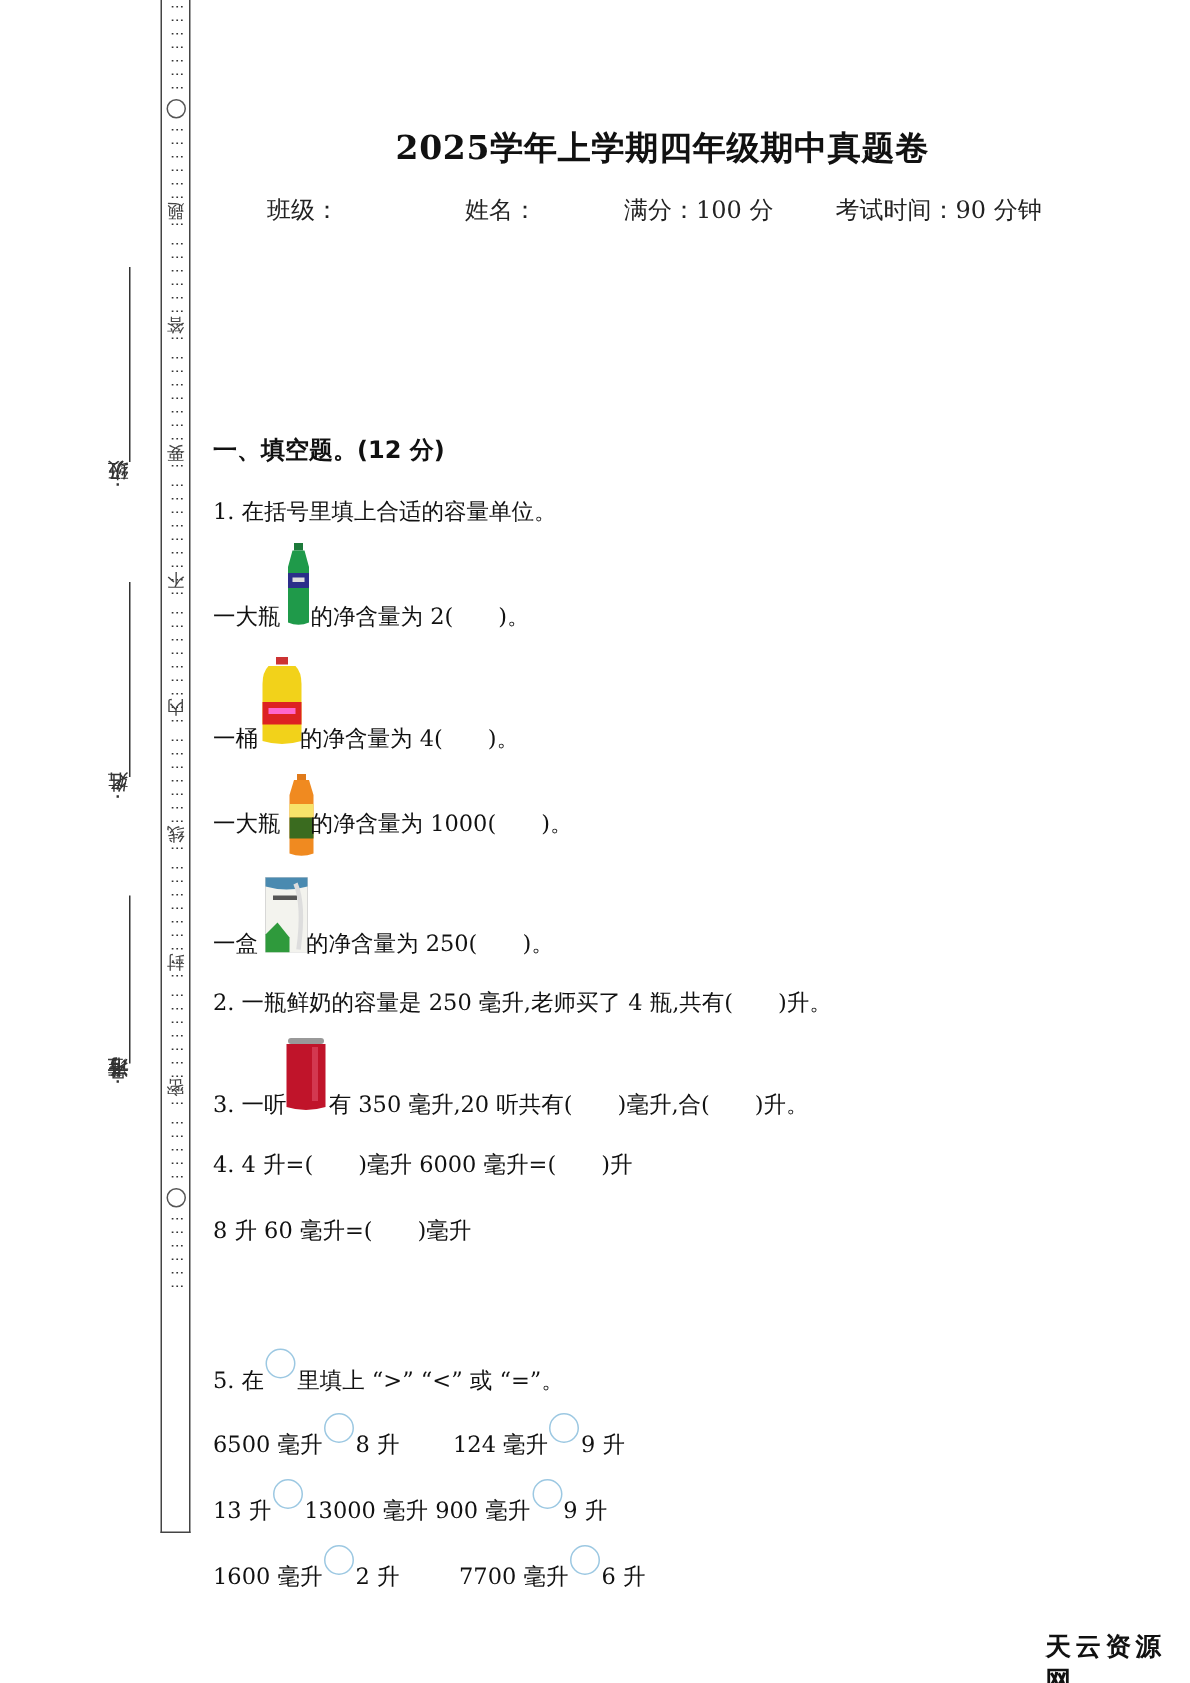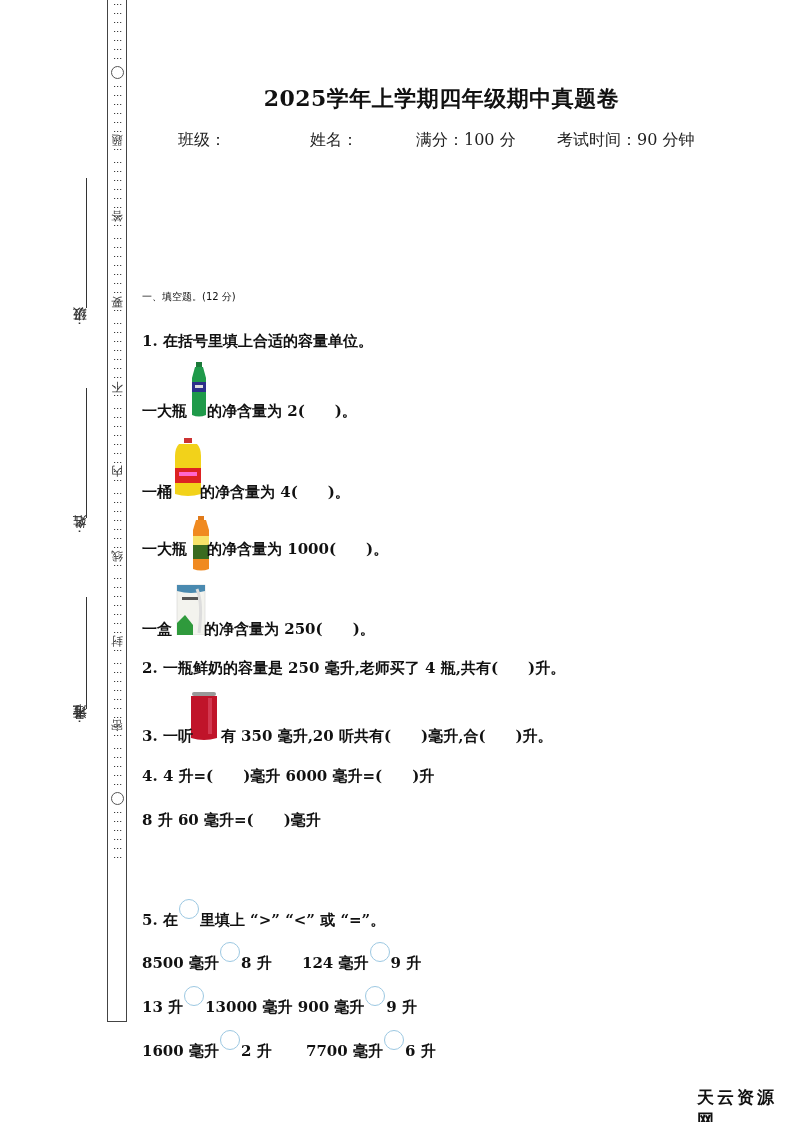--- a/index.html
+++ b/index.html
@@ -19,22 +19,22 @@
               transform:rotate(180deg);font-family:"DejaVu Serif",serif;}
   .side-line{position:absolute;left:86px;width:1px;background:#333;}
   .title{position:absolute;left:0;width:883px;top:84px;text-align:center;
          font-size:22px;font-weight:bold;font-family:"DejaVu Serif",serif;letter-spacing:0.5px;}
   .info{position:absolute;top:130px;font-size:16px;color:#222;}
   table.score{position:absolute;left:135px;top:161px;width:609px;border-collapse:collapse;}
   table.score td{border:1px solid #333;vertical-align:top;padding:2px 6px;font-size:14px;color:#666;}
   table.score tr.r1 td{height:39px;}
   table.score tr.r2 td{height:44px;}
   .bold{font-weight:bold;color:#111 !important;font-family:"DejaVu Sans",sans-serif;}
-  .q{position:absolute;left:142px;font-size:15px;white-space:nowrap;color:#111;font-weight:bold;}
-  .sec{font-family:"DejaVu Sans",sans-serif;font-weight:normal;font-size:10px;}
+  .q{position:absolute;left:142px;font-size:15px;white-space:nowrap;color:#111;}
+  .sec{font-family:"DejaVu Sans",sans-serif;font-weight:bold;font-size:16px;}
   .circ{display:inline-block;width:20px;height:20px;border:1.5px solid #9cc8e2;border-radius:50%;
         vertical-align:6px;margin:0 1px;box-sizing:border-box;}
   
   .pic{position:absolute;}
   .watermark{position:absolute;left:697px;top:1086px;font-size:17px;font-weight:bold;
              letter-spacing:3px;font-family:"DejaVu Sans",sans-serif;color:#111;}
 </style>
 </head>
 <body>
 
@@ -148,21 +148,21 @@
 </div>
 
 <div class="q" style="top:767px">4. 4 升=(　　)毫升  6000 毫升=(　　)升</div>
 <div class="q" style="top:811px">8 升 60 毫升=(　　)毫升</div>
 
 <div class="q" style="top:899px">
   <span>5. 在</span><span class="circ"></span><span>里填上 “&gt;” “&lt;” 或 “=”。</span>
 </div>
 
 <div class="q" style="top:942px">
-  <span>8500 毫升</span><span class="circ"></span><span>8 升</span>
+  <span>6500 毫升</span><span class="circ"></span><span>8 升</span>
 </div>
 <div class="q" style="left:302px;top:942px">
   <span>124 毫升</span><span class="circ"></span><span>9 升</span>
 </div>
 
 <div class="q" style="top:986px">
   <span>13 升</span><span class="circ"></span><span>13000 毫升</span>
   <span>900 毫升</span><span class="circ"></span><span>9 升</span>
 </div>
 

